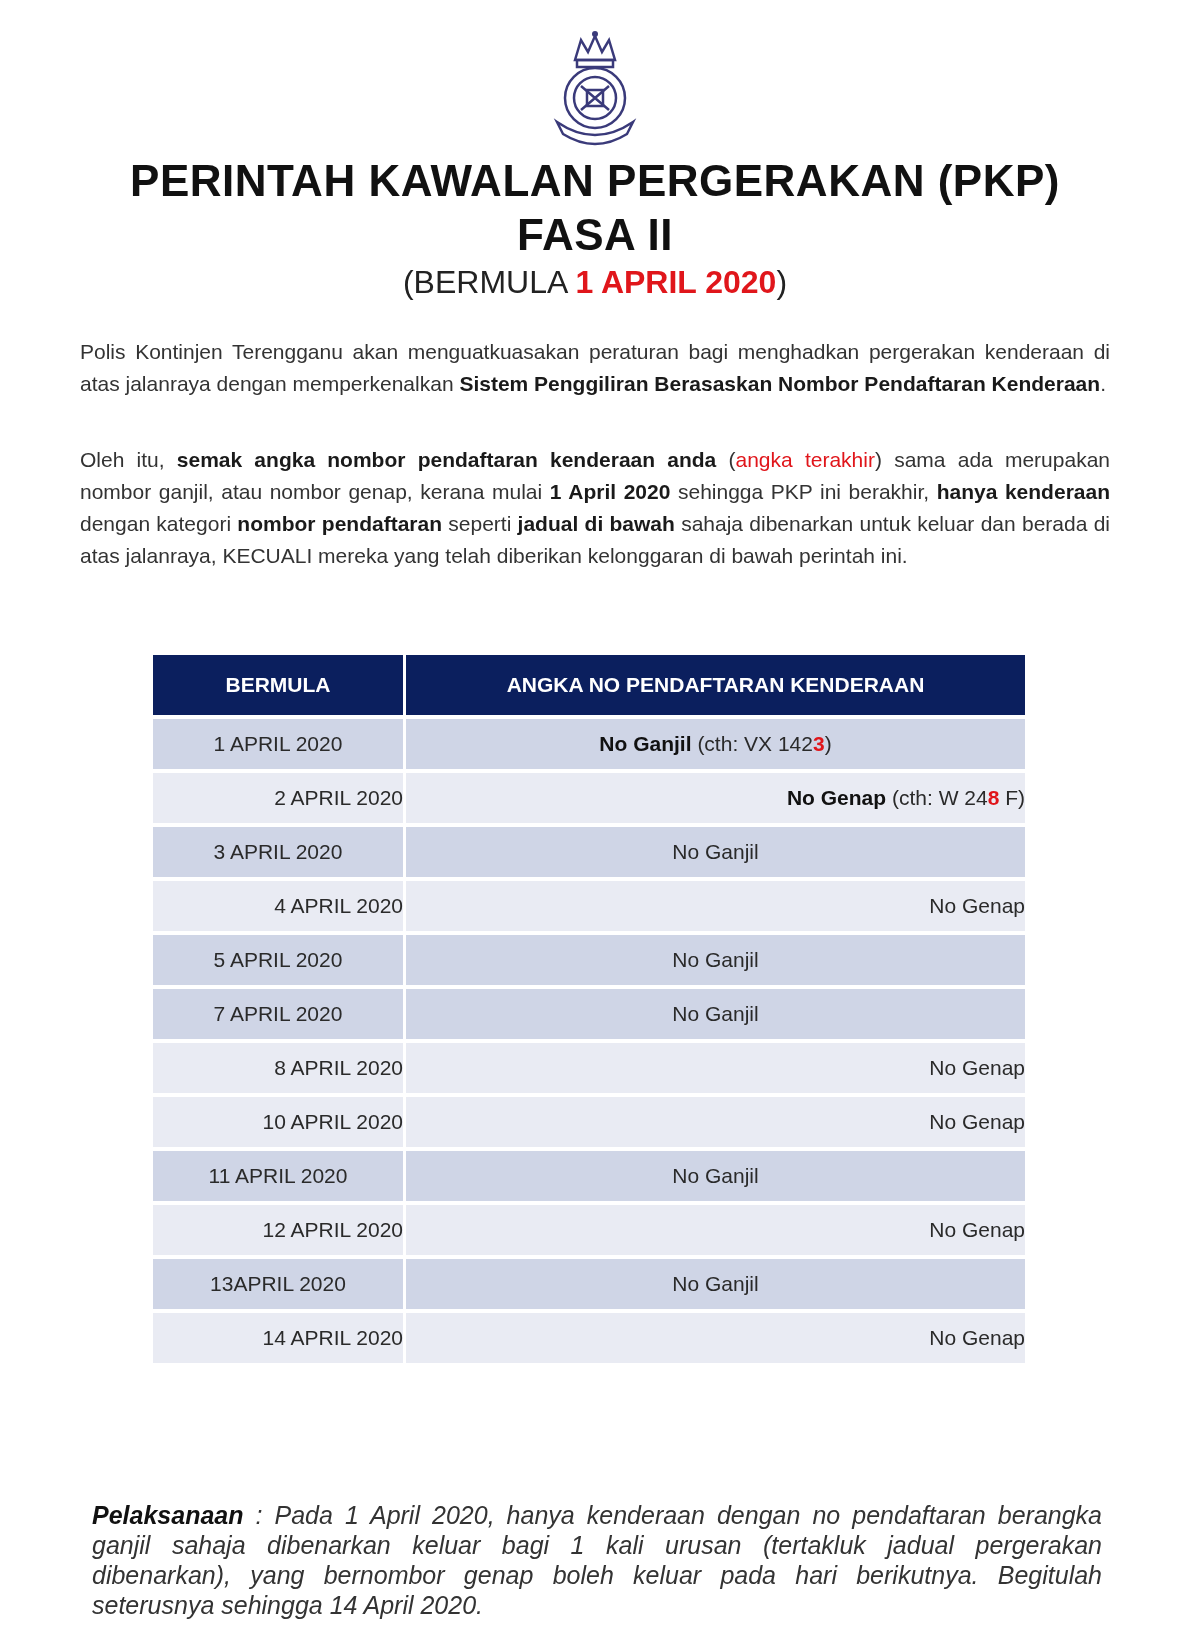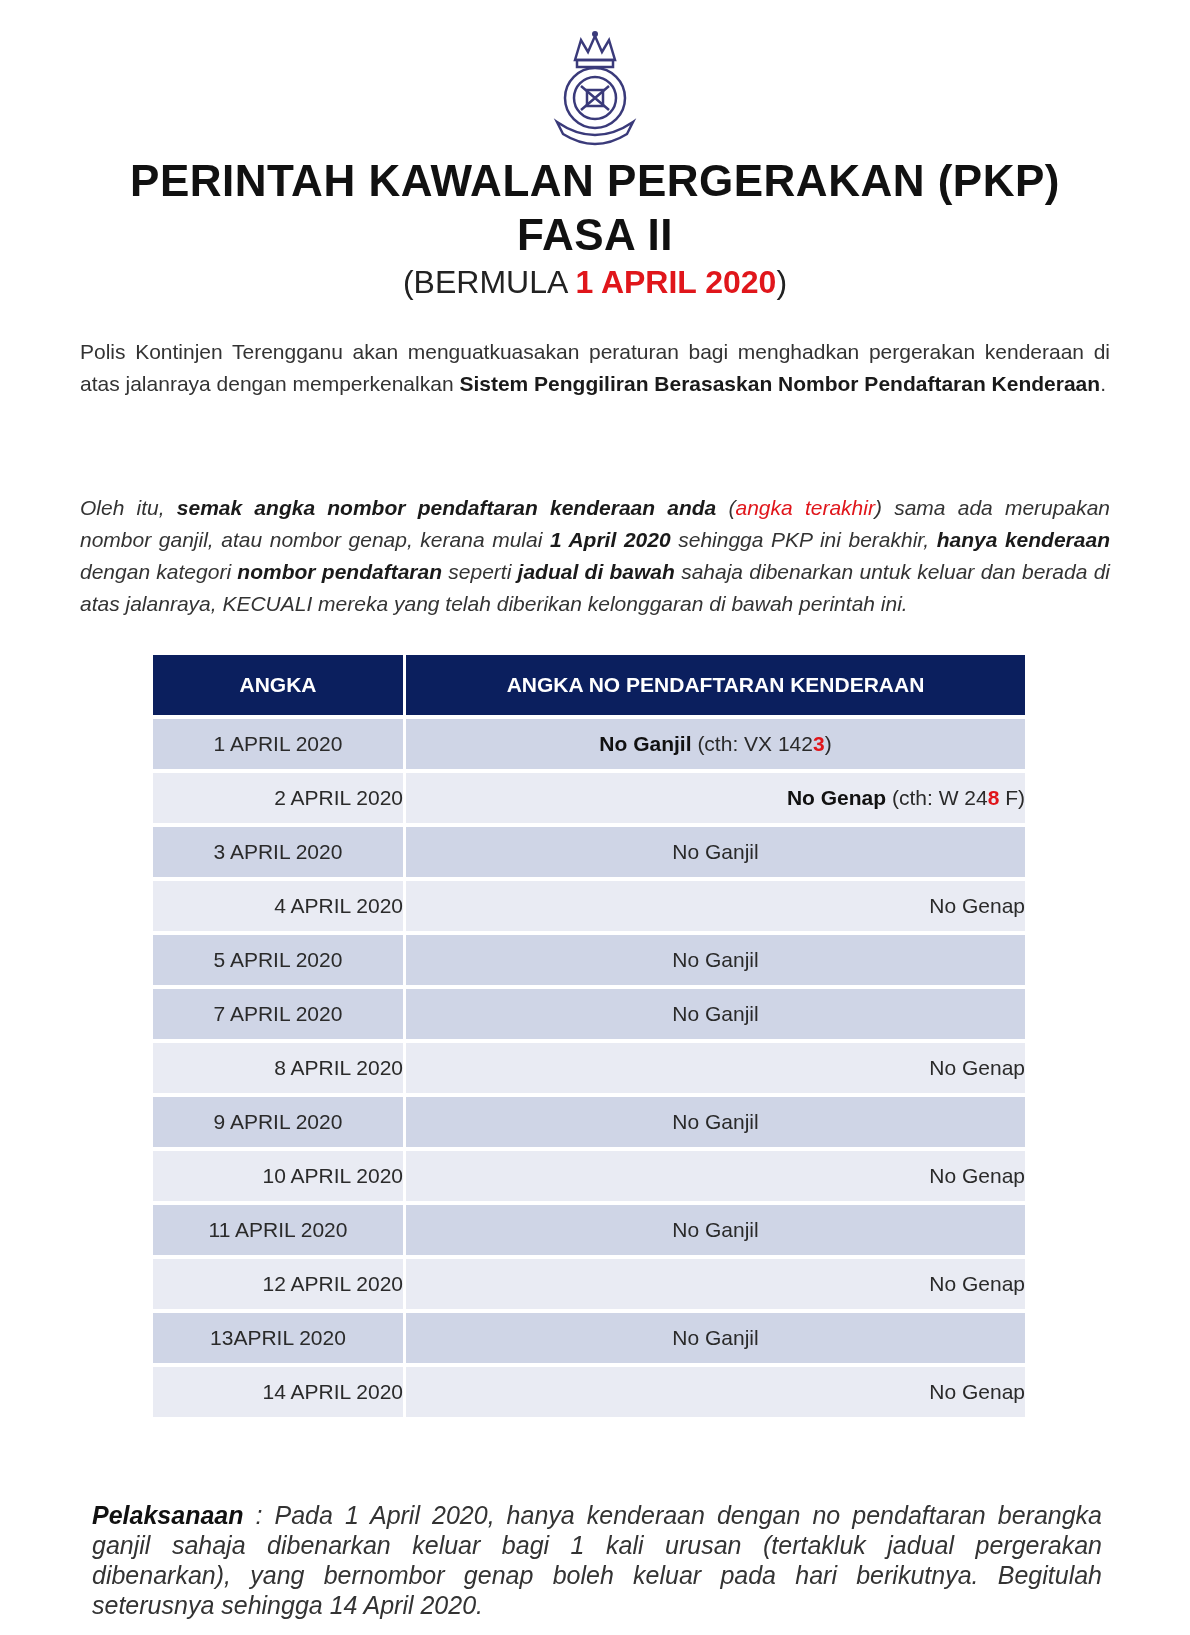--- a/index.html
+++ b/index.html
@@ -10,21 +10,21 @@
            font-family: "Liberation Sans", sans-serif; font-weight: bold; color: #111;
            letter-spacing: 0.5px; }
   .t1 { top: 156px; font-size: 44px; }
   .t2 { top: 210px; font-size: 44px; }
   .t3 { top: 264px; font-size: 32px; font-weight: normal; color: #222; letter-spacing: 0; }
   .red { color: #e0161b; font-weight: bold; }
   .redlight { color: #e0161b; }
   .para { position: absolute; left: 80px; width: 1030px; font-size: 21px; line-height: 32px;
           text-align: justify; color: #333; }
   .p1 { top: 336px; }
-  .p2 { top: 492px; font-style: italic; }
+  .p2 { top: 444px; }
   .para b { color: #1a1a1a; }
   table.sched { position: absolute; left: 153px; top: 651px; width: 878px;
                 border-collapse: separate; border-spacing: 3px 4px; margin-left: -3px; }
   table.sched th { background: #0b1f5e; color: #ffffff; font-size: 21px; font-weight: bold;
                    height: 60px; text-align: center; padding: 0; }
   table.sched td { height: 50px; text-align: center; font-size: 21px; color: #2a2a2a; padding: 0; }
   table.sched tr.odd td { background: #cfd5e6; }
   table.sched tr.even td { background: #e9ebf3; text-align: right; }
   col.c1 { width: 250px; }
   .note { position: absolute; left: 92px; top: 1500px; width: 1010px; font-size: 25px;
@@ -63,21 +63,21 @@
   <span>Oleh itu, </span><b>semak angka nombor pendaftaran kenderaan anda</b><span> (</span><span class="redlight">angka terakhir</span><span>) sama ada merupakan nombor ganjil, atau nombor genap, kerana  mulai </span><b>1 April 2020</b><span> sehingga PKP ini berakhir, </span><b>hanya kenderaan</b><span> dengan kategori </span><b>nombor pendaftaran</b><span> seperti </span><b>jadual di bawah</b><span> sahaja dibenarkan untuk keluar dan berada di atas jalanraya, KECUALI mereka yang telah diberikan kelonggaran di bawah perintah ini.</span>
 </div>
 
 <table class="sched">
   <colgroup>
       <col class="c1">
       <col>
     </colgroup>
   <thead>
     <tr>
-      <th>ANGKA</th>
+      <th>BERMULA</th>
       <th>ANGKA NO PENDAFTARAN KENDERAAN</th>
     </tr>
   </thead>
   <tbody id="rows">
       <tr class="odd">
         <td>1 APRIL 2020</td>
         <td><b style="color: rgb(17, 17, 17);">No Ganjil</b><span> (cth: VX 142</span><span style="color: rgb(224, 22, 27); font-weight: bold;">3</span><span>)</span></td>
       </tr>
       <tr class="even">
         <td>2 APRIL 2020</td>
@@ -96,24 +96,20 @@
         <td>No Ganjil</td>
       </tr>
       <tr class="odd">
         <td>7 APRIL 2020</td>
         <td>No Ganjil</td>
       </tr>
       <tr class="even">
         <td>8 APRIL 2020</td>
         <td>No Genap</td>
       </tr>
-      <tr class="odd">
-        <td>9 APRIL 2020</td>
-        <td>No Ganjil</td>
-      </tr>
       <tr class="even">
         <td>10 APRIL 2020</td>
         <td>No Genap</td>
       </tr>
       <tr class="odd">
         <td>11 APRIL 2020</td>
         <td>No Ganjil</td>
       </tr>
       <tr class="even">
         <td>12 APRIL 2020</td>

